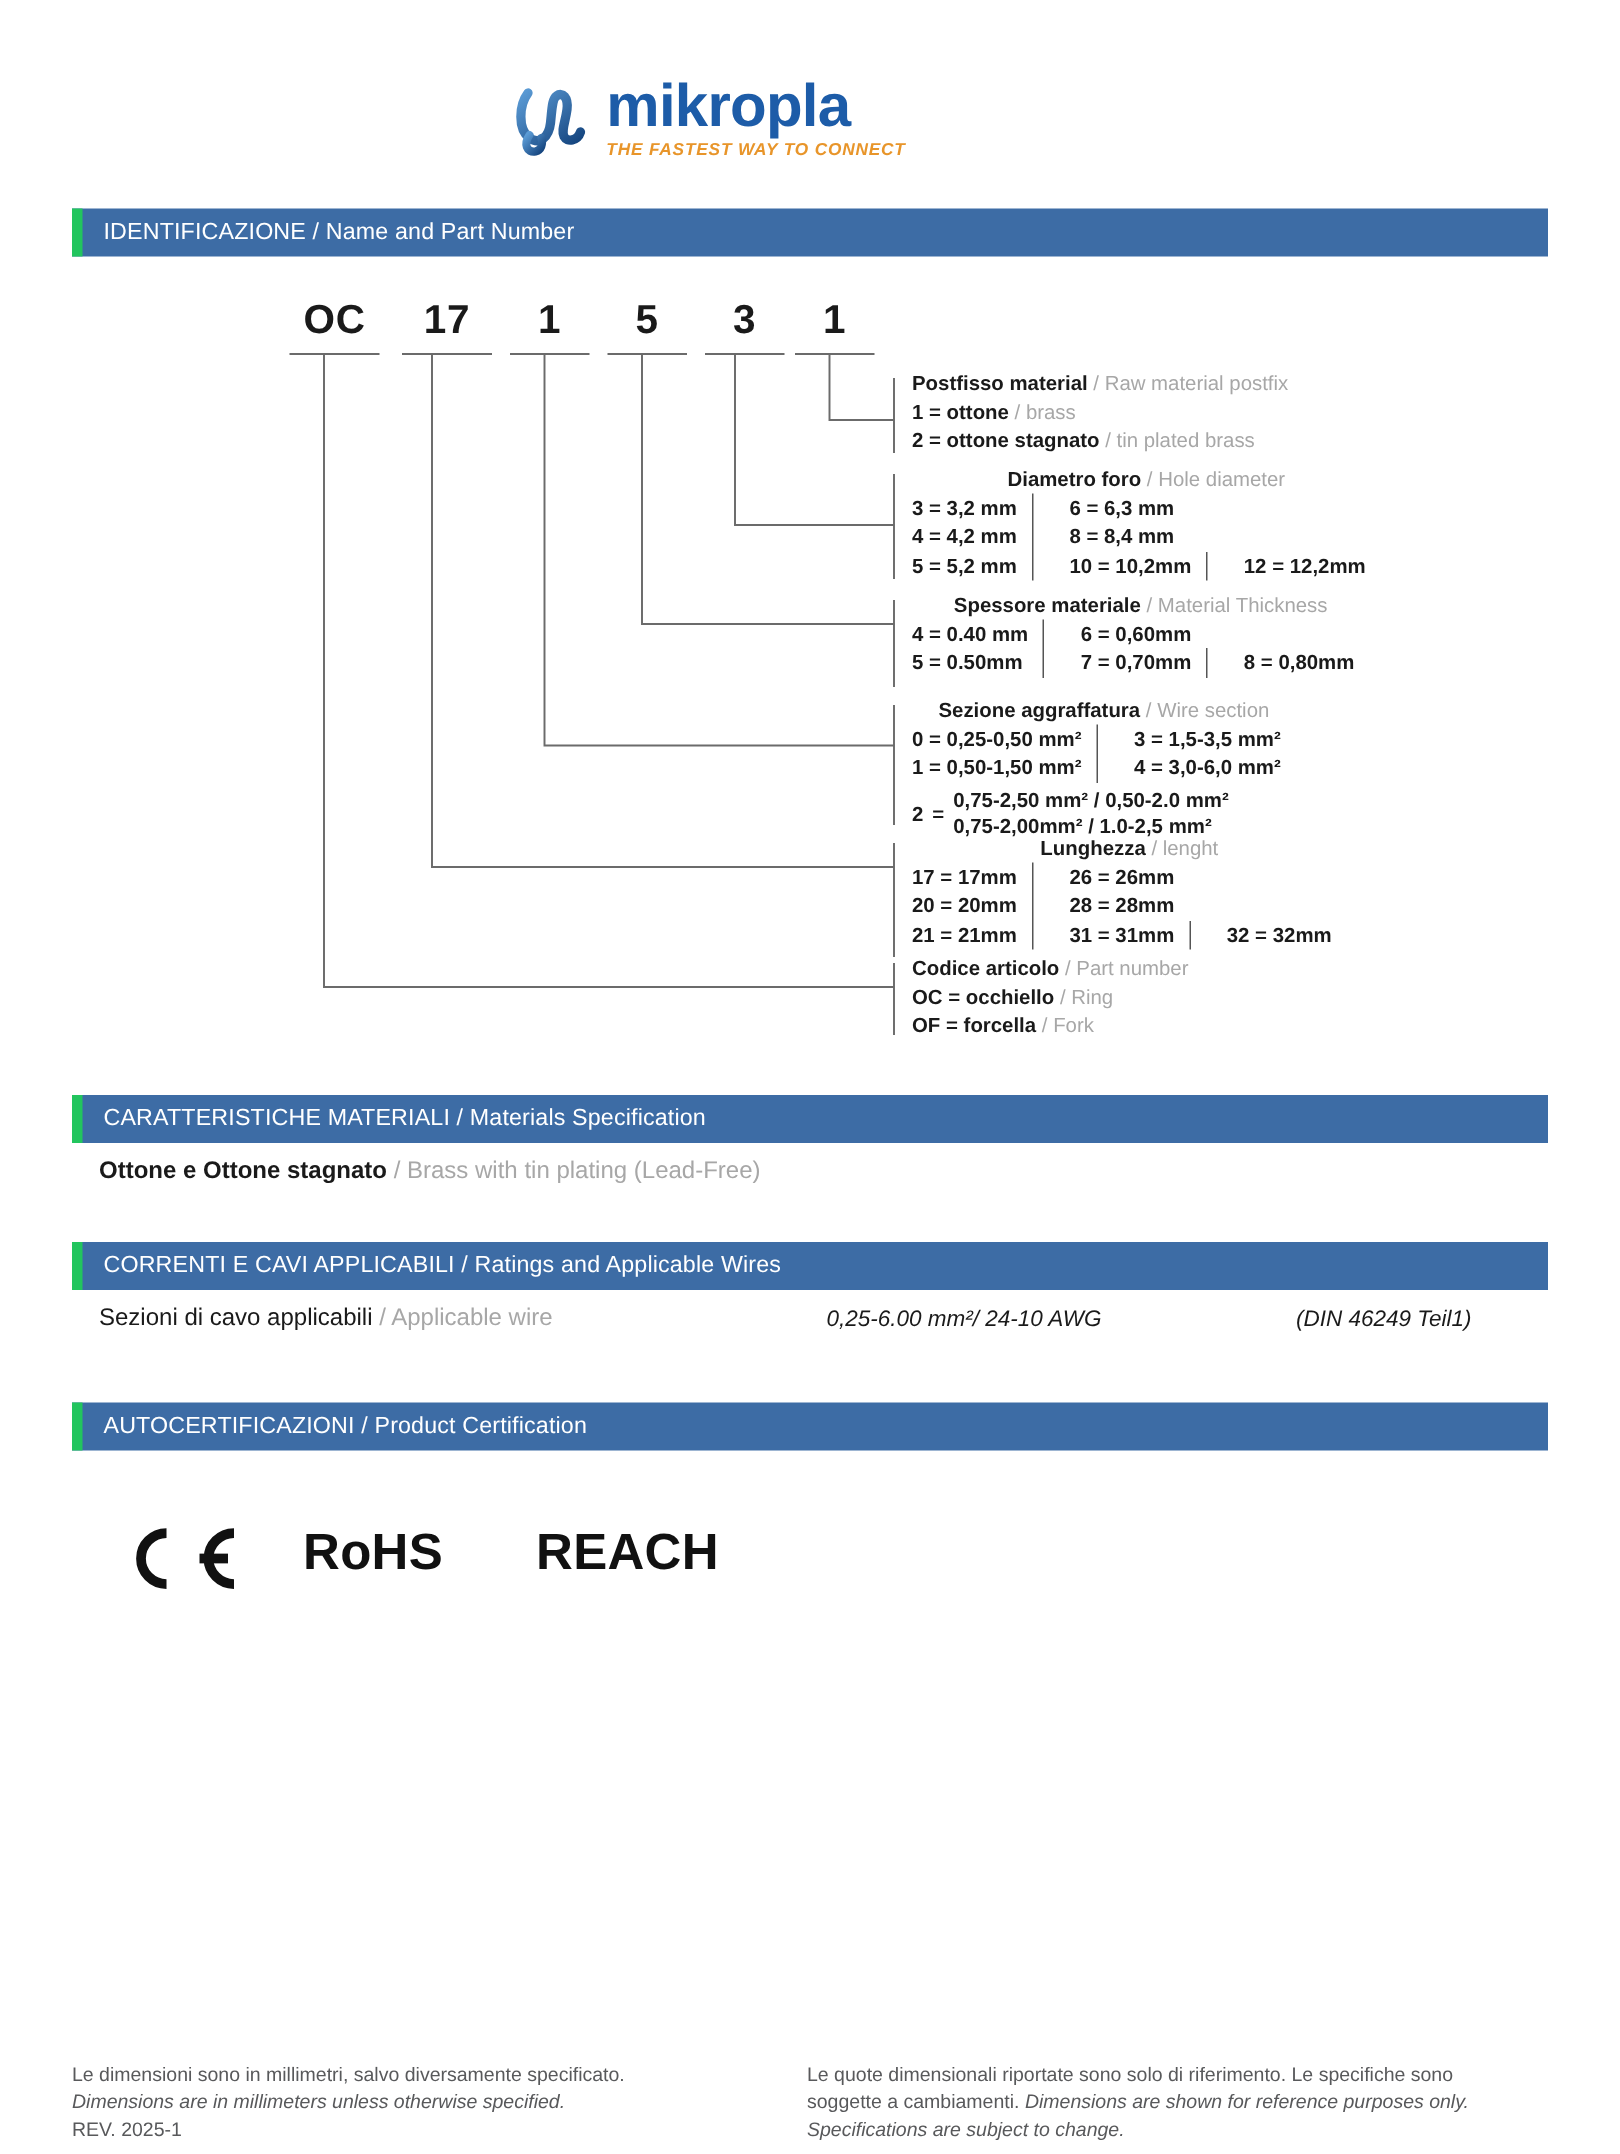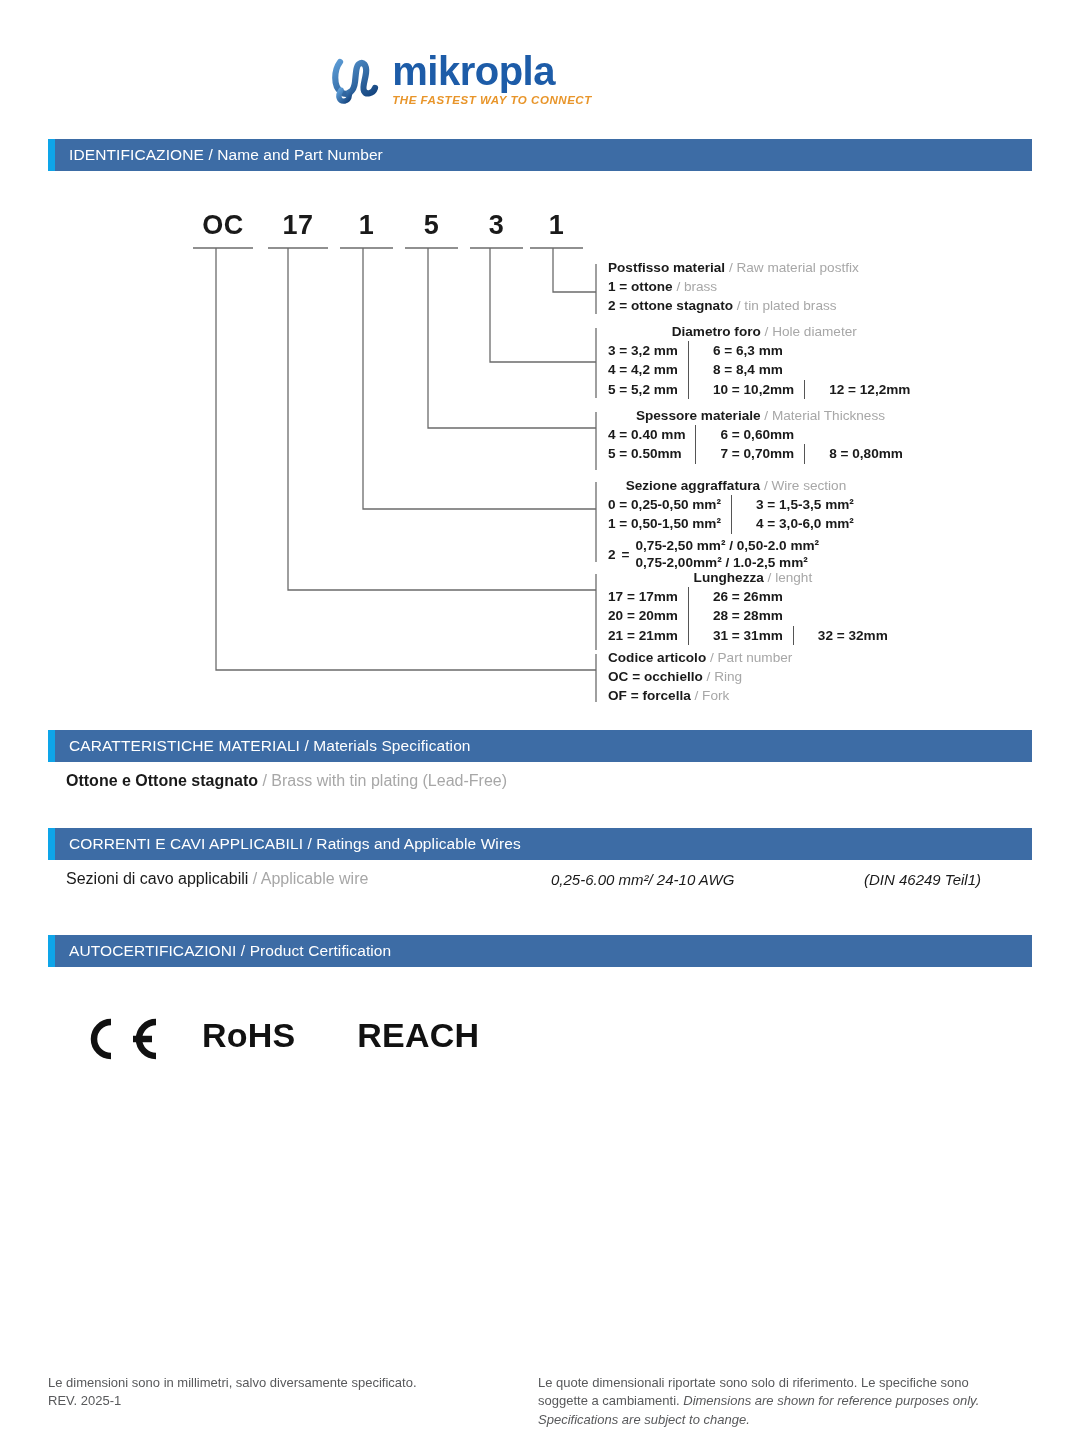--- a/index.html
+++ b/index.html
@@ -8,51 +8,51 @@
     width: 1080px; height: 1436px;
     background: #ffffff;
     font-family: "Liberation Sans", sans-serif;
     color: #231f20;
     position: relative;
     overflow: hidden;
   }
 
   
   .logo-wrap {
-    position: absolute; left: 0; top: 52px; width: 920px;
+    position: absolute; left: 12px; top: 52px; width: 920px;
     display: flex; justify-content: center; align-items: flex-start;
   }
   .logo {
     display: flex; align-items: center; gap: 10px;
   }
   .logo-mark { width: 54px; height: 54px; flex: none; }
   .logo-text-block { display: flex; flex-direction: column; align-items: flex-start; }
   .logo-word {
     font-size: 40px; font-weight: bold; color: #1d5ca8;
     letter-spacing: -0.5px; line-height: 0.98;
   }
   .logo-tag {
     font-size: 11.5px; font-weight: bold; font-style: italic;
     color: #e8952a; letter-spacing: 0.55px; margin-top: 2px;
   }
 
   
   .bar {
     position: absolute; left: 48px; width: 984px; height: 32px;
     background: #3d6ca5;
-    border-left: 7px solid #0ea5e9;
+    border-left: 7px solid #22c55e;
     display: flex; align-items: center;
   }
   .bar-label {
     color: #ffffff; font-size: 15.5px; padding-left: 14px;
     letter-spacing: 0.1px; white-space: nowrap;
   }
 
   
-  .pn-area { position: absolute; left: 0; top: 202px; width: 944px; height: 520px; }
+  .pn-area { position: absolute; left: 0; top: 190px; width: 944px; height: 520px; }
   .pn-svg { position: absolute; left: 0; top: 0; }
   .pn-code {
     position: absolute; font-size: 27px; font-weight: bold;
     color: #1a1a1a; text-align: center; letter-spacing: 0.5px;
   }
 
   
   .blk { position: absolute; font-size: 13.6px; color: #1a1a1a; }
   .blk-title { text-align: center; white-space: nowrap; margin-bottom: 2px; }
   .blk-title .it { font-weight: bold; color: #1a1a1a; }
@@ -320,20 +320,21 @@
     <path d="M78 6 A17 17 0 1 0 78 40" fill="none" stroke="#111" stroke-width="6.5" stroke-linecap="butt"></path>
     <line x1="55" y1="23" x2="74" y2="23" stroke="#111" stroke-width="6.5"></line>
   </svg>
   <span class="cert-word" style="margin-left:38px;">RoHS</span>
   <span class="cert-word" style="margin-left:62px;">REACH</span>
 </div>
 
 <div class="footer">
   <div class="footer-col" style="left:48px; top:0;">
     <div>Le dimensioni sono in millimetri, salvo diversamente specificato.</div>
+    <div class="ital">Dimensions are in millimeters unless otherwise specified.</div>
     <div>REV. 2025-1</div>
   </div>
   <div class="footer-col" style="left:538px; top:0; width:490px;">
     <div>Le quote dimensionali riportate sono solo di riferimento. Le specifiche sono</div>
     <div>
       <span>soggette a cambiamenti. </span><span class="ital">Dimensions are shown for reference purposes only.</span>
     </div>
     <div class="ital">Specifications are subject to change.</div>
   </div>
 </div>

